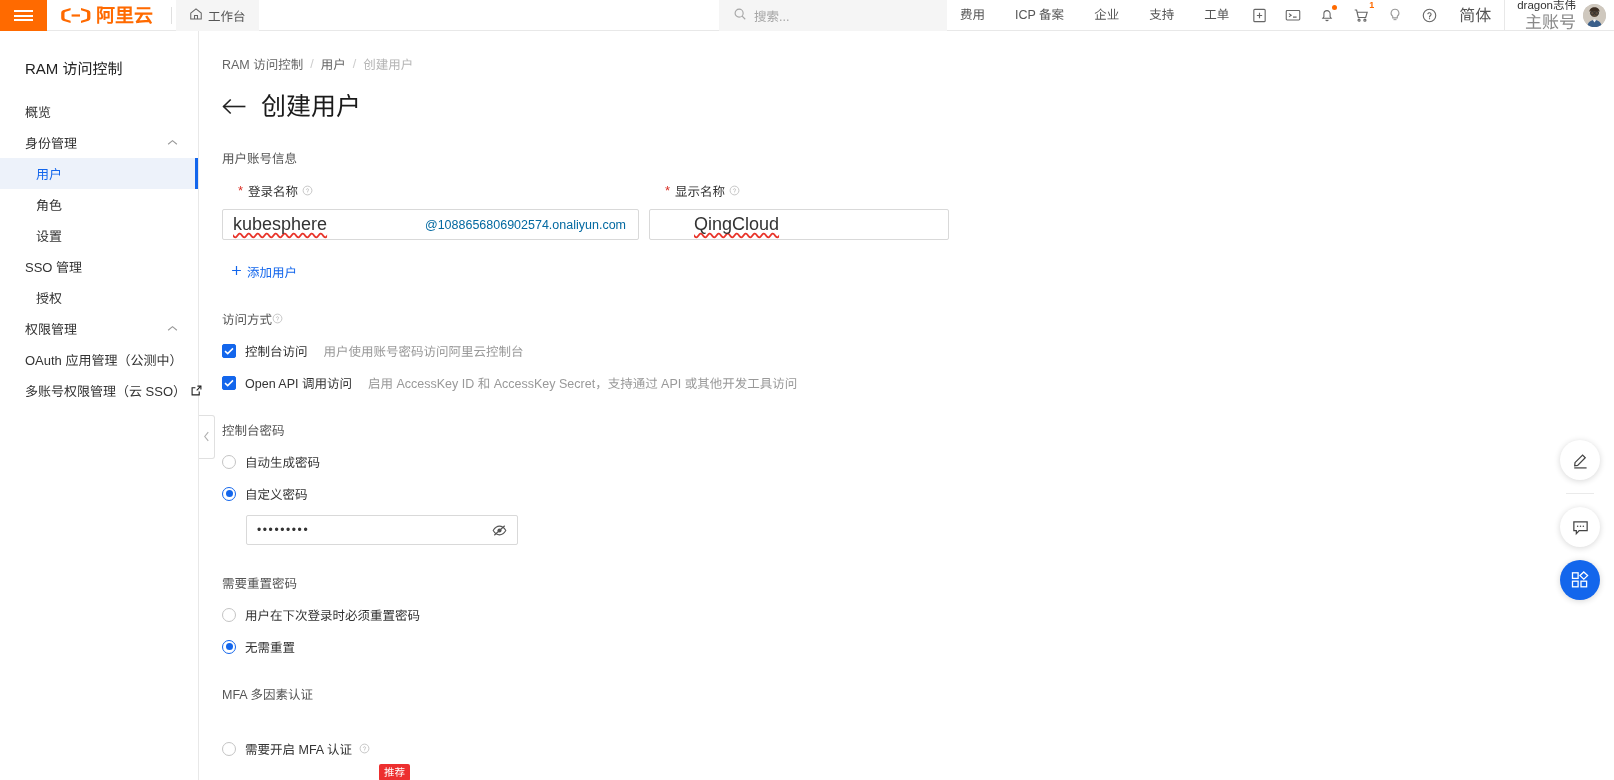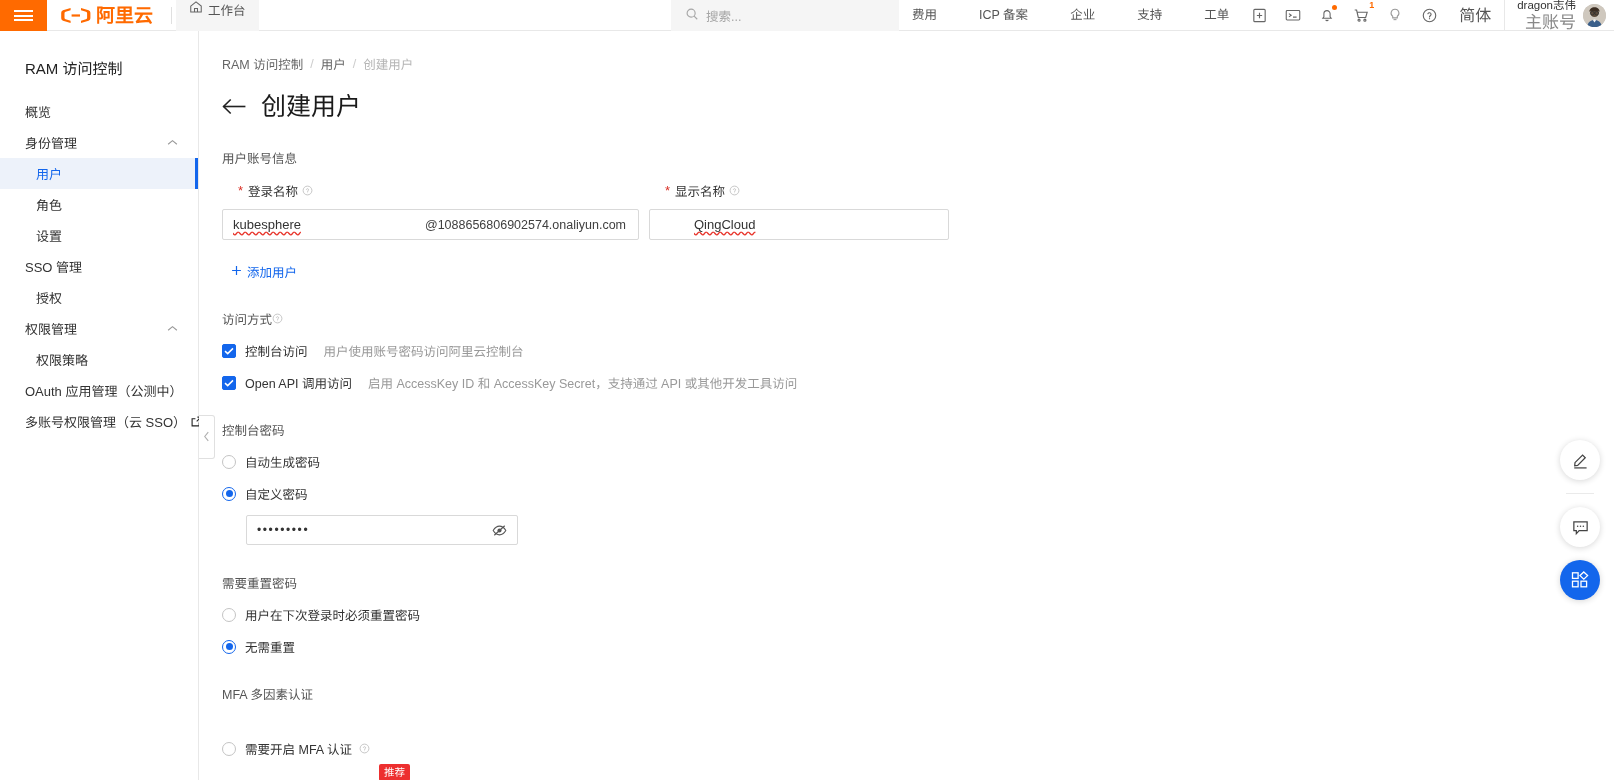--- a/index.html
+++ b/index.html
@@ -32,31 +32,31 @@
   .logo-area {
     display: flex; align-items: center; padding: 0 14px 0 14px; flex: 0 0 auto;
   }
   .logo-mark { display:flex; align-items:center; }
   .logo-text {
     font-size: 19px; font-weight: bold; color: #ff6a00;
     letter-spacing: 0px; margin-left: 5px; line-height: 1;
   }
   .divider-v { width: 1px; height: 17px; background: #e0e0e0; margin: 0 4px; align-self:center; }
   .workbench {
-    display: flex; align-items: flex-start; gap: 5px;
+    display: flex; align-items: center; gap: 5px;
     background: #f5f5f5; height: 31px; padding: 0 13px;
     color: #555; font-size: 12.5px; cursor: pointer; flex: 0 0 auto;
   }
   .topbar-spacer { flex: 1 1 auto; }
   .search-box {
     width: 228px; height: 31px; background: #f5f5f5;
     display: flex; align-items: center; gap: 7px; padding: 0 14px;
     color: #a6a6a6; font-size: 12.5px; cursor: text; flex: 0 0 auto;
   }
-  .nav-links { display: flex; align-items: center; gap: 16px; flex: 0 0 auto; justify-content: space-between; }
+  .nav-links { display: flex; align-items: center; gap: 4px; flex: 0 0 auto; justify-content: space-between; }
   .nav-links .nav-item {
     font-size: 12.5px; color: #555; padding: 0 13px; cursor: pointer;
     line-height: 31px; white-space: nowrap;
   }
   .icon-group { display: flex; align-items: center; flex: 0 0 auto; }
   .icon-btn {
     position: relative; width: 34px; height: 31px;
     display: flex; align-items: center; justify-content: center; cursor: pointer;
   }
   .dot-badge {
@@ -150,28 +150,28 @@
   .help-icon { display:inline-flex; align-items:center; }
 
   .input-wrap {
     position: relative; height: 31px;
     border: 1px solid #d9d9d9; border-radius: 2px; background: #fff;
     display: flex; align-items: center; padding: 0 10px;
   }
   .input-wrap.wide { width: 417px; }
   .input-wrap.w2 { width: 300px; padding-left: 44px; }
   .input-val {
-    font-size: 13px; color: #333;
+    font-size: 18px; color: #333;
     border-bottom: 0; background: transparent; border: none; outline: none;
     font-family: inherit; padding: 0; flex: 0 0 auto;
     text-decoration: underline wavy #e8342a; text-decoration-skip-ink: none;
     text-underline-offset: 2px;
   }
   .input-suffix {
-    position: absolute; right: 12px; font-size: 12.5px; color: #404040;
+    position: absolute; right: 12px; font-size: 12.5px; color: #0369a1;
   }
 
   .add-user-link {
     display: inline-flex; align-items: center; gap: 5px;
     margin: 22px 0 0 23px; padding-left: 9px;
     color: #1366ec; font-size: 12.5px; cursor: pointer;
   }
 
   .group-label {
     font-size: 12.5px; color: #555; padding-left: 23px;
@@ -386,23 +386,20 @@
     <span class="label">授权</span>
   </div>
 
   <div class="menu-item">
     <span class="label">权限管理</span>
     <span class="chev">
       <svg width="11" height="7" viewBox="0 0 12 8" fill="none" stroke="#999" stroke-width="1.2">
           <path d="M1 6 L6 1.8 L11 6"></path>
         </svg>
     </span>
-  </div>
-  <div class="menu-item sub">
-    <span class="label">权限策略</span>
   </div>
 
   <div class="menu-item">
     <span class="label">OAuth 应用管理（公测中）</span>
   </div>
 
   <div class="menu-item">
     <span class="label">多账号权限管理（云 SSO）</span>
     <span class="ext-icon">
       <svg width="11" height="11" viewBox="0 0 12 12" fill="none" stroke="#222" stroke-width="1.2">

